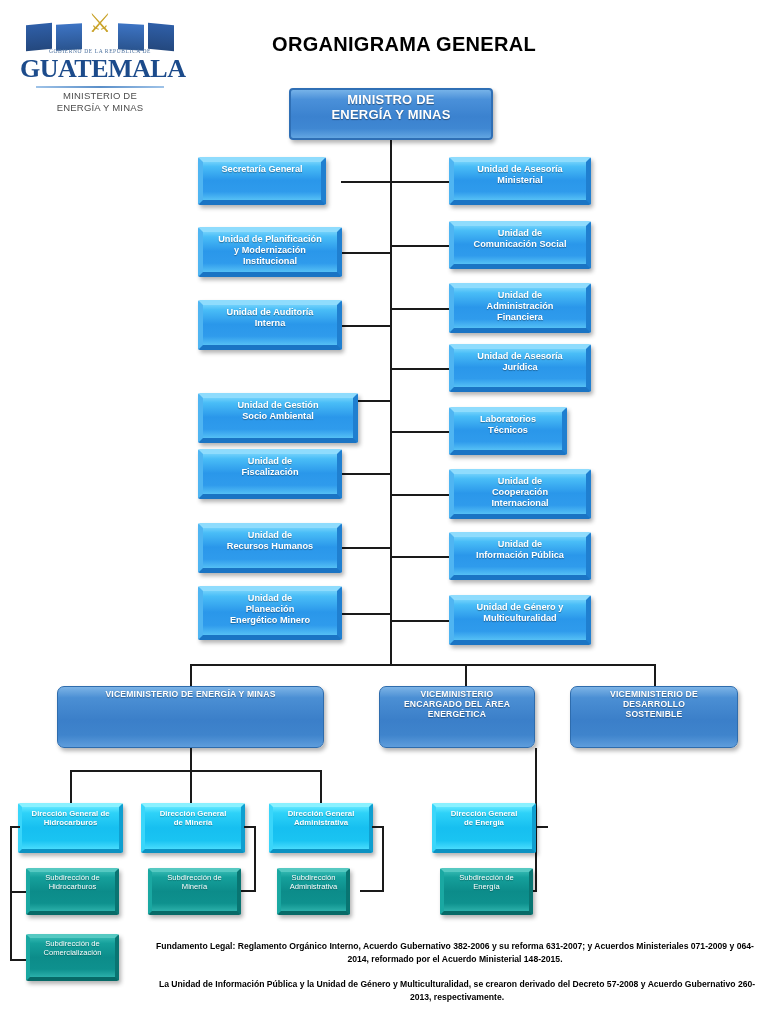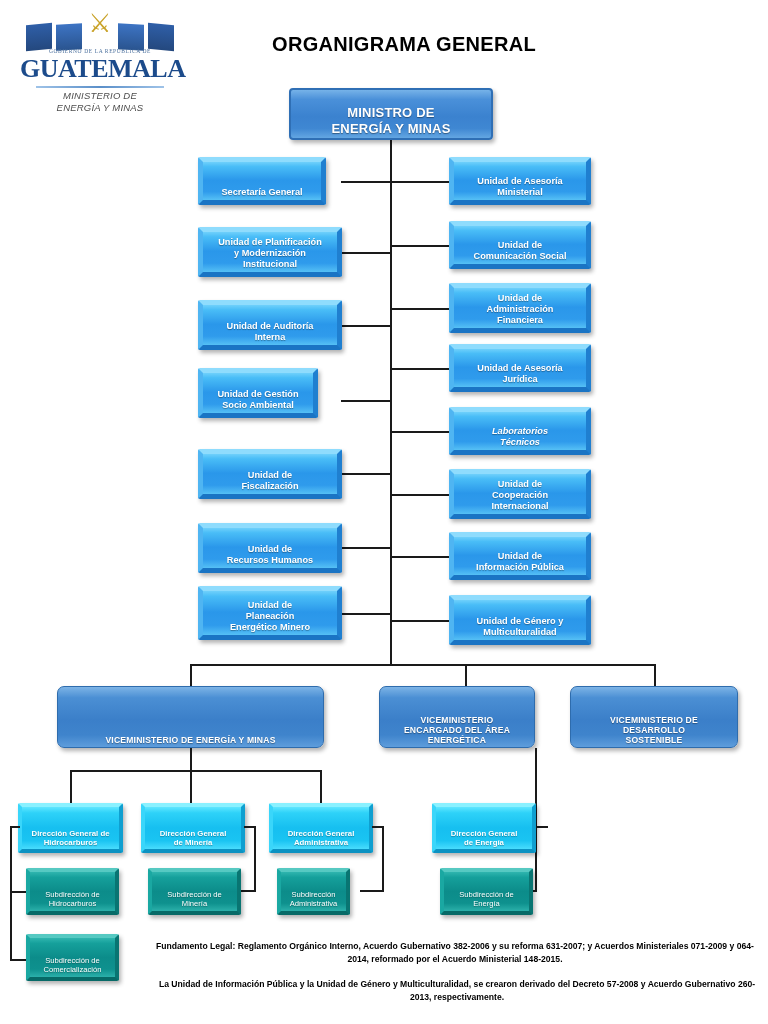--- a/index.html
+++ b/index.html
@@ -104,21 +104,21 @@
     background: #1a1a1a;
   }
   .lnh { height: 2px; }
   .lnv { width: 2px; }
 
   
   .box {
     position: absolute;
     box-sizing: border-box;
     display: flex;
-    align-items: flex-end;
+    align-items: flex-start;
     justify-content: center;
     text-align: center;
     color: #ffffff;
     font-weight: bold;
     line-height: 1.18;
     padding: 2px 3px;
     border-radius: 2px;
     box-shadow: 2px 3px 4px rgba(0,0,0,0.30);
     overflow: hidden;
   }
@@ -227,21 +227,21 @@
 
   <div id="logo">
     <div class="flagbar flag-l1"></div>
     <div class="flagbar flag-l2"></div>
     <div class="flagbar flag-r1"></div>
     <div class="flagbar flag-r2"></div>
     <div class="crest">⚔</div>
     <div class="gob">GOBIERNO DE LA REPÚBLICA DE</div>
     <div class="gtm">GUATEMALA</div>
     <div class="rule"></div>
-    <div class="min lbl" style="white-space:pre-line;font-style:italic;">MINISTERIO DE
+    <div class="min lbl" style="white-space:pre-line;">MINISTERIO DE
 ENERGÍA Y MINAS</div>
   </div>
 
   <div id="title">
     <span class="t">ORGANIGRAMA GENERAL</span>
   </div>
 
   <div class="ln lnv" style="left:390px; top:140px; height:524px;"></div>
 
   <div class="ln lnh" style="left:341px; top:181px; width:50px;"></div>
@@ -271,21 +271,21 @@
   </div>
   <div class="box b-unit" style="left:198px; top:227px; width:144px; height:50px;">
     <span class="lbl">Unidad de Planificación
 y Modernización
 Institucional</span>
   </div>
   <div class="box b-unit" style="left:198px; top:300px; width:144px; height:50px;">
     <span class="lbl">Unidad de Auditoría
 Interna</span>
   </div>
-  <div class="box b-unit" style="left:198px; top:368px; width:120px; height:50px;">
+  <div class="box b-unit" style="left:198px; top:393px; width:160px; height:50px;">
     <span class="lbl">Unidad de Gestión
 Socio Ambiental</span>
   </div>
   <div class="box b-unit" style="left:198px; top:449px; width:144px; height:50px;">
     <span class="lbl">Unidad de
 Fiscalización</span>
   </div>
   <div class="box b-unit" style="left:198px; top:523px; width:144px; height:50px;">
     <span class="lbl">Unidad de
 Recursos Humanos</span>
@@ -306,21 +306,21 @@
   </div>
   <div class="box b-unit" style="left:449px; top:283px; width:142px; height:50px;">
     <span class="lbl">Unidad de
 Administración
 Financiera</span>
   </div>
   <div class="box b-unit" style="left:449px; top:344px; width:142px; height:48px;">
     <span class="lbl">Unidad de Asesoría
 Jurídica</span>
   </div>
-  <div class="box b-unit" style="left:449px; top:407px; width:142px; height:48px;font-style:italic;">
+  <div class="box b-unit" style="left:449px; top:407px; width:118px; height:48px;">
     <span class="lbl">Laboratorios
 Técnicos</span>
   </div>
   <div class="box b-unit" style="left:449px; top:469px; width:142px; height:50px;">
     <span class="lbl">Unidad de
 Cooperación
 Internacional</span>
   </div>
   <div class="box b-unit" style="left:449px; top:532px; width:142px; height:48px;">
     <span class="lbl">Unidad de

